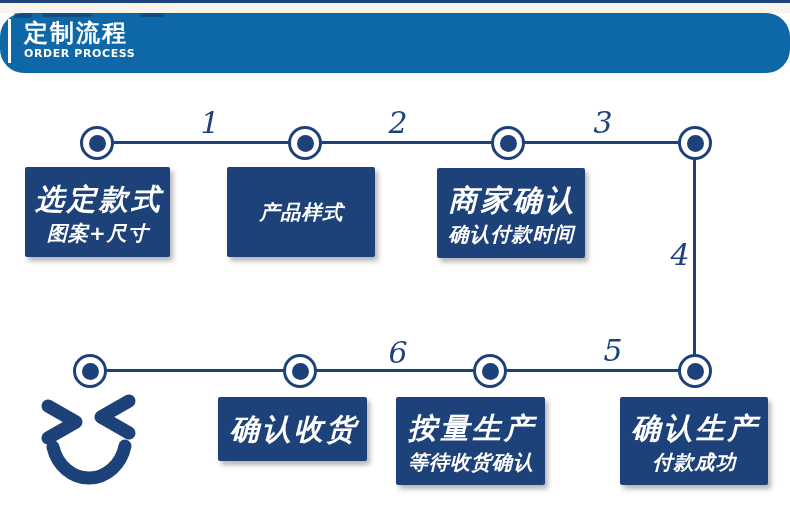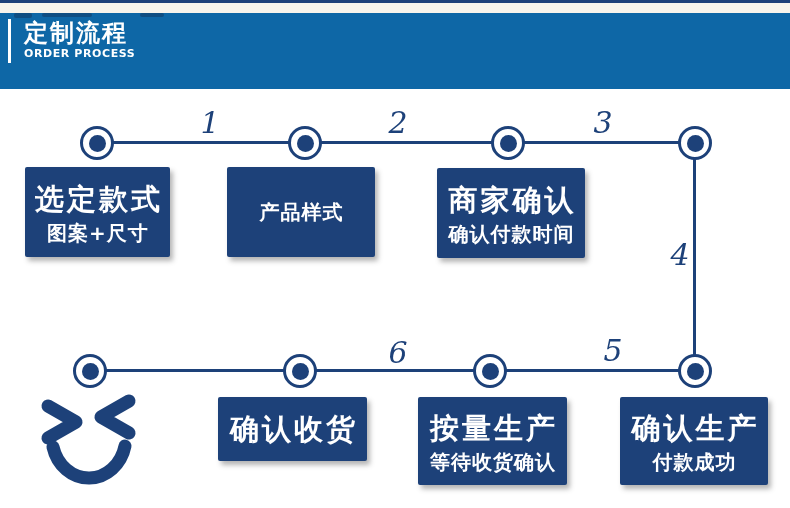--- a/index.html
+++ b/index.html
@@ -11,21 +11,21 @@
   html,body{margin:0;padding:0;background:#fff;}
   body{font-family:"DejaVu Sans","Liberation Sans",sans-serif;}
   .canvas{
     position:relative;width:790px;height:508px;background:var(--white);
     overflow:hidden;
   }
   
   .cream-strip{position:absolute;left:0;top:0;width:790px;height:13px;background:var(--cream);}
   .top-line{position:absolute;left:0;top:0;width:790px;height:3px;background:var(--accent);}
   
-  .banner{position:absolute;left:0;top:13px;width:790px;height:76px;background:var(--header-bg);}
+  .banner{position:absolute;left:0;top:13px;width:790px;height:60px;background:var(--header-bg);border-radius:24px;}
   .banner-artifact{position:absolute;background:#11406f;opacity:.65;border-radius:2px;}
   .art1{left:14px;top:0;width:18px;height:5px;}
   .art2{left:42px;top:0;width:50px;height:4px;}
   .art3{left:140px;top:0;width:24px;height:4px;}
   .vbar{position:absolute;left:8px;top:6px;width:3px;height:44px;background:var(--white);}
   .banner-text{position:absolute;left:24px;top:6px;color:var(--white);}
   .banner-title{font-size:24px;font-weight:bold;letter-spacing:2px;line-height:28px;}
   .banner-sub{font-size:11px;font-weight:bold;letter-spacing:.6px;line-height:13px;margin-top:0;}
   
   .line{position:absolute;background:var(--accent);}
@@ -43,20 +43,21 @@
     position:absolute;width:34px;text-align:center;color:var(--accent);
     font-family:"DejaVu Serif","Liberation Serif",serif;font-style:italic;
     font-size:30px;line-height:30px;
   }
   
   .box{
     position:absolute;background:var(--accent);color:var(--white);
     display:flex;flex-direction:column;align-items:center;justify-content:center;
     gap:9px;border-radius:2px;box-shadow:3px 4px 5px rgba(90,90,90,.45);
     box-sizing:border-box;
+    font-style:italic;
   }
   .box-title{font-size:29px;font-weight:bold;letter-spacing:3px;text-indent:3px;line-height:32px;white-space:nowrap;}
   .box-sub{font-size:20px;font-weight:bold;letter-spacing:1px;text-indent:1px;line-height:18px;white-space:nowrap;}
   .smiley{position:absolute;left:32px;top:386px;width:126px;height:120px;}
   .smiley *{stroke:var(--accent);}
 </style>
 </head>
 <body>
 
 <div class="canvas">
@@ -120,21 +121,21 @@
     <div class="box-sub">产品样式</div>
   </div>
   <div class="box" style="left:437px;top:168px;width:148px;height:90px;">
     <div class="box-title">商家确认</div>
     <div class="box-sub">确认付款时间</div>
   </div>
 
   <div class="box" style="left:218px;top:397px;width:149px;height:64px;">
     <div class="box-title">确认收货</div>
   </div>
-  <div class="box" style="left:418px;top:397px;width:149px;height:88px;">
+  <div class="box" style="left:396px;top:397px;width:149px;height:88px;">
     <div class="box-title">按量生产</div>
     <div class="box-sub">等待收货确认</div>
   </div>
   <div class="box" style="left:620px;top:397px;width:148px;height:88px;">
     <div class="box-title">确认生产</div>
     <div class="box-sub">付款成功</div>
   </div>
 
   <svg class="smiley" viewBox="0 0 126 120">
     <g fill="none" stroke-width="13" stroke-linecap="round" stroke-linejoin="round">

